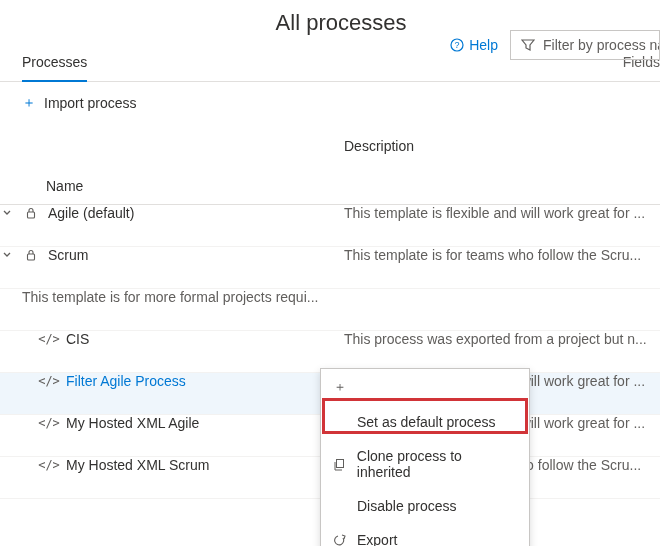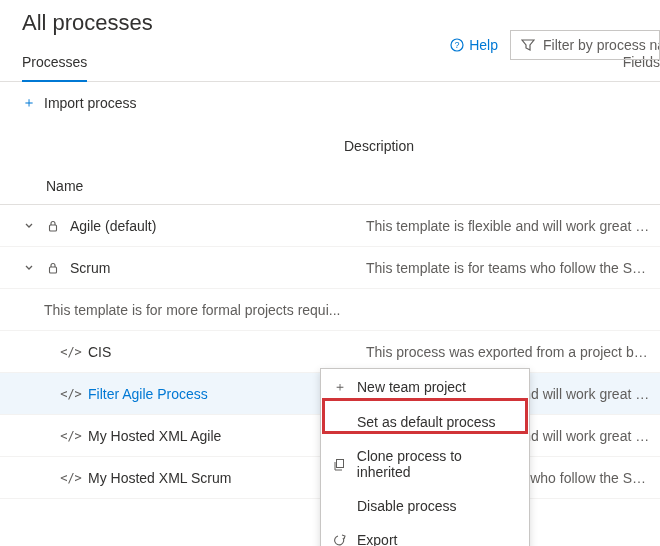--- a/index.html
+++ b/index.html
@@ -11,20 +11,21 @@
     width: 660px;
     height: 546px;
     overflow: hidden;
     position: relative;
   }
   .page-title {
     font-size: 22px;
     font-weight: 300;
     color: #323130;
     padding: 10px 0 0 22px;
+    text-align: center;
   }
   .topbar-right {
     position: absolute;
     top: 30px;
     right: 0;
     display: flex;
     align-items: center;
     gap: 12px;
   }
   .help-link {
@@ -80,24 +81,23 @@
     display: flex;
     padding: 10px 0 10px 46px;
     border-bottom: 1px solid #e1dfdd;
     color: #323130;
     font-size: 14px;
   }
   .col-name { width: 298px; margin-top: 40px; }
   .col-desc { flex: 1; }
   .row {
     display: flex;
-    align-items: center;
+    align-items: flex-start;
     height: 42px;
     border-bottom: 1px solid #f3f2f1;
-    padding-left: 22px;
   }
   .row.selected { background: #eff6fc; }
   .row .name-cell {
     display: flex;
     align-items: center;
     gap: 8px;
     width: 322px;
     overflow: hidden;
   }
   .row .chev-slot { width: 14px; display: flex; justify-content: center; color:#605e5c; }
@@ -283,21 +283,20 @@
         <div class="desc-cell">This template is for teams who follow the Scru...</div>
       </div>
     </div>
 </div>
 
 <div class="context-menu" id="ctx">
     <div class="menu-item">
       <span class="menu-icon">
         <span style="color:#605e5c">＋</span>
       </span>
-      <span>New team project</span>
     </div>
     <div class="menu-item">
       <span class="menu-icon"></span>
       <span>Set as default process</span>
     </div>
     <div class="menu-item">
       <span class="menu-icon">
         <svg width="13" height="13" viewBox="0 0 13 13">
           <rect x="3.5" y="1.5" width="7" height="8" fill="none" stroke="#605e5c" stroke-width="1"></rect>
           <path d="M2 4 v8 h7" fill="none" stroke="#605e5c" stroke-width="1"></path>

